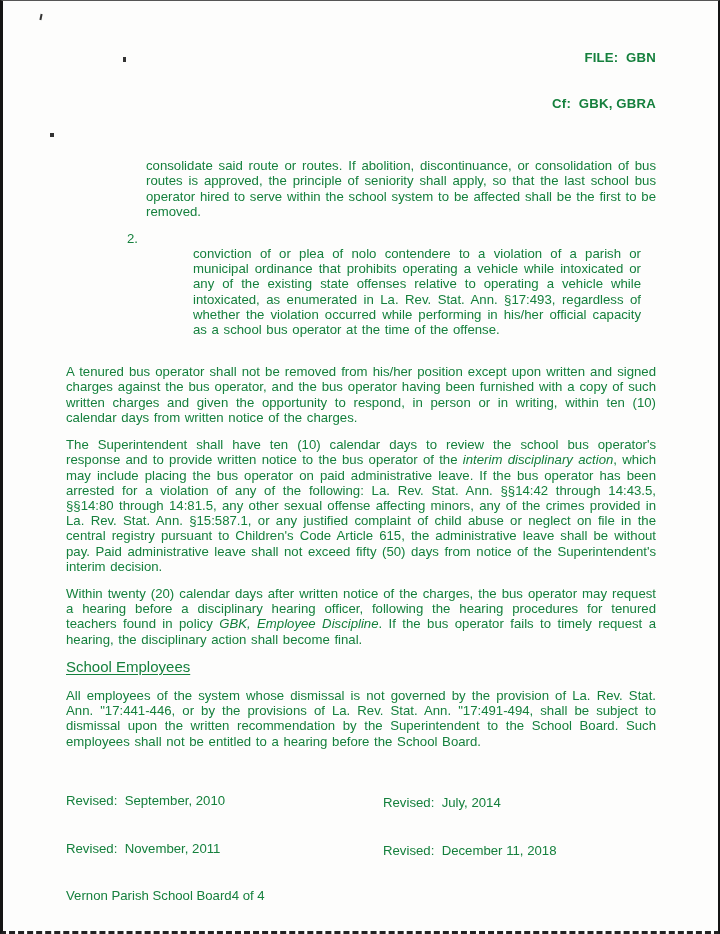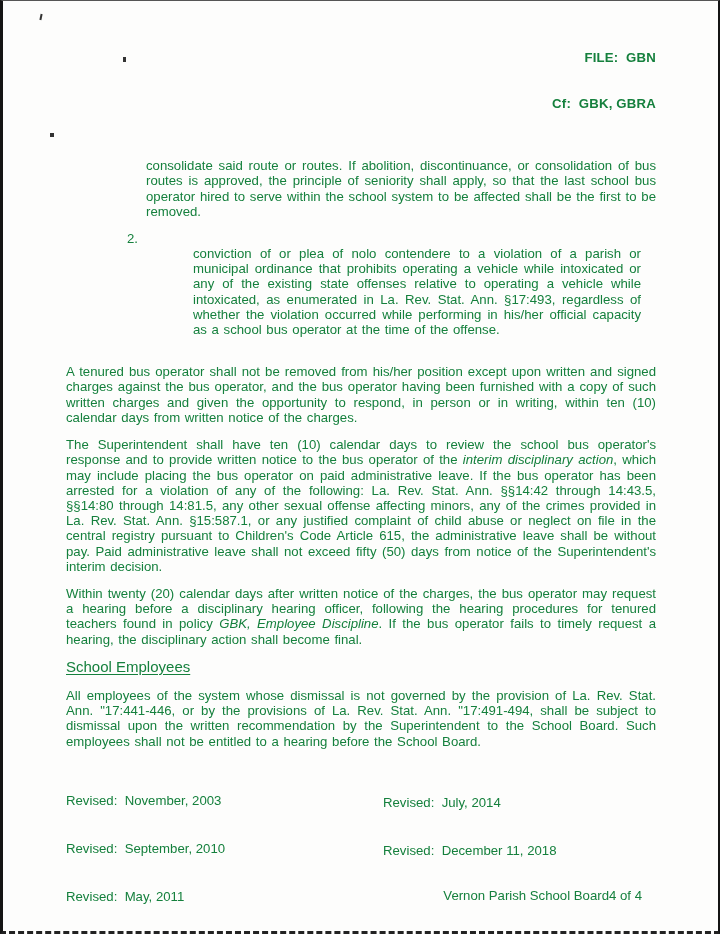--- a/index.html
+++ b/index.html
@@ -54,23 +54,23 @@
   .revisions{
     display:flex;
     margin:2px 0 16px 0;
     line-height:16px;
   }
   .rev-col{white-space:pre-wrap;}
   .rev-col.left{width:317px;flex:0 0 317px;}
   .rev-col.right{flex:1;padding-top:2px;}
   .doc-footer{
     position:absolute;
-    left:63px;right:76px;bottom:28px;
+    left:63px;right:62px;bottom:28px;
     display:flex;
-    justify-content:flex-end;
+    justify-content:flex-start;
     font-size:13.2px;
   }
   em{font-style:italic;}
   .speck{position:absolute;background:#333;}
   .speck.s1{left:37px;top:13px;width:2px;height:6px;transform:rotate(12deg);}
   .speck.s2{left:120px;top:56px;width:3px;height:5px;}
   .speck.s3{left:47px;top:132px;width:4px;height:4px;}
 </style>
 </head>
 <body>
@@ -100,23 +100,22 @@
     <p class="para"><span>The Superintendent shall have ten (10) calendar days to review the school bus operator's response and to provide written notice to the bus operator of the </span><em>interim disciplinary action</em><span>, which may include placing the bus operator on paid administrative leave.  If the bus operator has been arrested for a violation of any of the following:  La. Rev. Stat. Ann. §§14:42 through 14:43.5, §§14:80 through 14:81.5, any other sexual offense affecting minors, any of the crimes provided in La. Rev. Stat. Ann. §15:587.1, or any justified complaint of child abuse or neglect on file in the central registry pursuant to Children's Code Article 615, the administrative leave shall be without pay.  Paid administrative leave shall not exceed fifty (50) days from notice of the Superintendent's interim decision.</span></p>
 
     <p class="para"><span>Within twenty (20) calendar days after written notice of the charges, the bus operator may request a hearing before a disciplinary hearing officer, following the hearing procedures for tenured teachers found in policy </span><em>GBK, Employee Discipline</em><span>.  If the bus operator fails to timely request a hearing, the disciplinary action shall become final.</span></p>
 
     <h3 class="section-heading">School Employees</h3>
 
     <p class="para">All employees of the system whose dismissal is not governed by the provision of La. Rev. Stat. Ann. "17:441-446, or by the provisions of La. Rev. Stat. Ann. "17:491-494, shall be subject to dismissal upon the written recommendation by the Superintendent to the School Board.  Such employees shall not be entitled to a hearing before the School Board.</p>
 
     <div class="revisions">
       <div class="rev-col left">
-        <div>Revised:  November, 2003</div>
         <div>Revised:  September, 2010</div>
-        <div>Revised:  May, 2011</div>
+        <div>Revised:  November, 2011</div>
         
       </div>
       <div class="rev-col right">
         <div>Revised:  July, 2014</div>
         <div>Revised:  December 11, 2018</div>
         
       </div>
     </div>
 
   </div>

